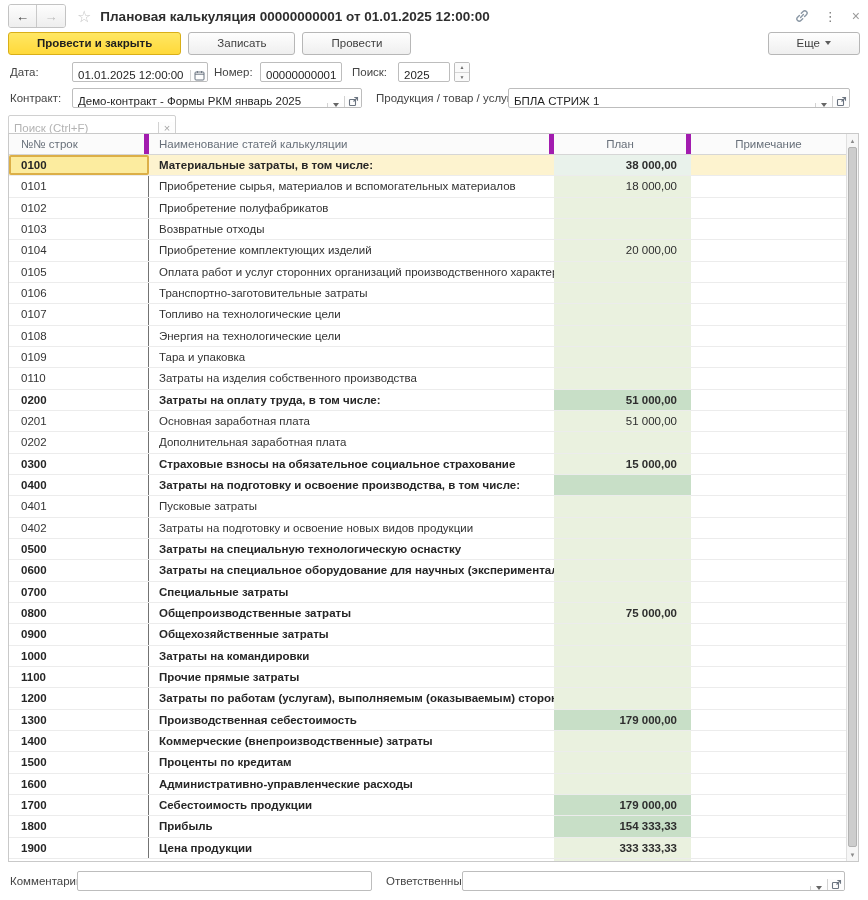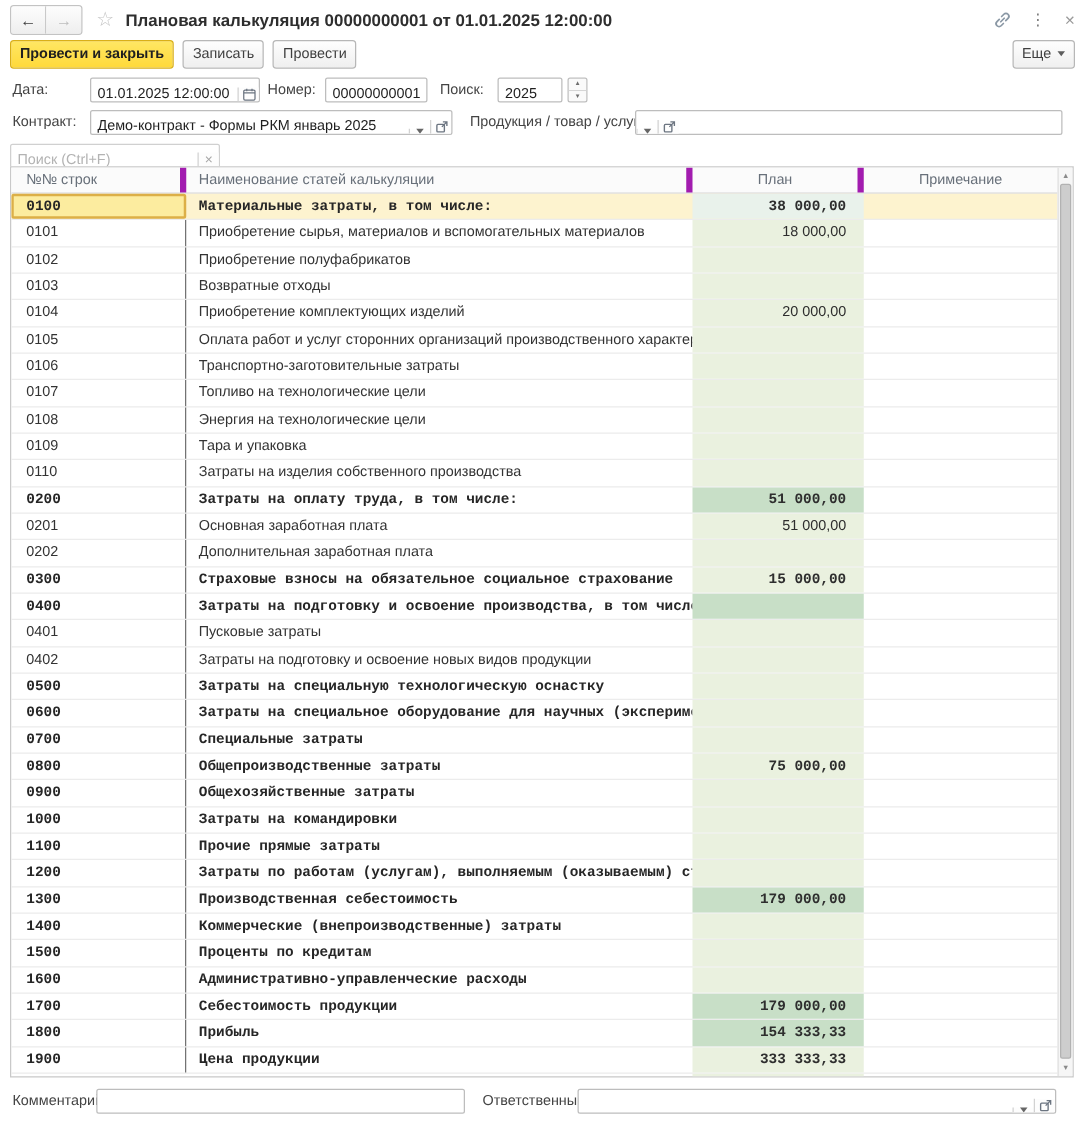--- a/index.html
+++ b/index.html
@@ -18,21 +18,21 @@
   .navbtn.fwd  { color:#bdbdbd; }
   .star { margin-left:11px; font-size:16px; color:#c6c6c6; }
   .wtitle { margin-left:9px; font-size:13.5px; font-weight:bold; color:#2e2e2e; white-space:nowrap; }
   .titleicons { margin-left:auto; display:flex; align-items:center; gap:15px; }
   .ticon { color:#8b98a5; cursor:pointer; display:flex; align-items:center; }
   .ticon.menu { font-size:13px; color:#7d7d7d; }
   .ticon.close { font-size:14px; color:#9a9a9a; }
 
   
   .toolbar { top:31px; height:24px; display:flex; gap:7px; align-items:center; }
-  .btn { height:23px; padding:0 7px; border:1px solid #b7b7b7; border-radius:3px;
+  .btn { height:23px; padding:0 28px; border:1px solid #b7b7b7; border-radius:3px;
          background:linear-gradient(#fefefe,#efefef); color:#3f3f3f; font-size:11.5px;
          display:flex; align-items:center; cursor:pointer; white-space:nowrap;text-align:right; }
   .btn.primary { background:linear-gradient(#ffe764,#ffd93a); border-color:#d9af18; font-weight:bold; color:#1f1f1f; }
   .btn.more { position:absolute; right:0; gap:5px; }
   .caret { width:0; height:0; border-left:3.5px solid transparent; border-right:3.5px solid transparent; border-top:4px solid #5c5c5c; display:inline-block; }
 
   
   .frow { height:20px; }
   .flabel { position:absolute; top:0; line-height:20px; color:#444; white-space:nowrap; }
   .field { position:absolute; top:0; height:20px; border:1px solid #bdbdbd; border-radius:2px; background:#fff; display:flex; align-items:flex-end; overflow:hidden; }
@@ -58,21 +58,21 @@
   .hc4 { width:155px; justify-content:center; border-right:none; }
   .trow { height:21.33px; display:flex; border-bottom:1px solid #ececec; cursor:pointer; }
   .tcell { display:flex; align-items:center; white-space:nowrap; overflow:hidden; }
   .c-code { width:140px; padding-left:12px; border-right:1px solid #737373; }
   .c-name { width:405px; padding-left:10px; }
   .c-plan { width:137px; justify-content:flex-end; padding-right:14px; color:#2e2e2e; }
   .c-note { width:155px; }
   .plan-light { background:#eaf1df; }
   .plan-dark  { background:#c8dfc7; }
   .plan-sel   { background:#e9f2eb; }
-  .trow.bold { font-weight:bold; color:#262626;font-family:Liberation Mono, monospace; }
+  .trow.bold { font-weight:bold; color:#262626; }
   .trow.selected { background:#fdf3cf; }
   .trow.selected .c-code.active-cell { border:2px solid #dcaf47; border-radius:2px; background:#fcec9f; padding-left:10px; }
   .tfiller { height:4px; position:relative; }
   .tfiller .fill-plan { position:absolute; left:545px; width:137px; top:0; bottom:0; background:#eaf1df; }
 
   
   .vscroll { width:14px; border-left:1px solid #e0e0e0; background:#f6f6f6; position:relative; }
   .scroll-btn { height:13px; display:flex; align-items:center; justify-content:center; font-size:6px; color:#8a8a8a; cursor:pointer; }
   .scroll-btn.down { position:absolute; bottom:0; left:0; right:0; }
   .scroll-thumb { position:absolute; top:13px; bottom:14px; left:1px; right:1px; background:#cdcdcd; border:1px solid #b2b2b2; border-radius:2px; cursor:grab; }
@@ -148,20 +148,21 @@
       </div>
     <div class="seg">
       <svg width="11" height="11" viewBox="0 0 11 11" fill="none" stroke="#6b7480" stroke-width="1.1">
         <rect x="1.5" y="3.5" width="6" height="6" rx="0.8"></rect>
         <path d="M5.5 5.5 L9.5 1.5 M6.3 1.5 H9.5 V4.7"></path>
       </svg>
     </div>
   </div>
   <span class="flabel" style="left:368px">Продукция / товар / услуга:</span>
   <div class="field" style="left:500px; width:342px">
+    <div class="fval">БПЛА СТРИЖ 1</div>
     <div class="seg">
         <span class="caret"></span>
       </div>
     <div class="seg">
       <svg width="11" height="11" viewBox="0 0 11 11" fill="none" stroke="#6b7480" stroke-width="1.1">
         <rect x="1.5" y="3.5" width="6" height="6" rx="0.8"></rect>
         <path d="M5.5 5.5 L9.5 1.5 M6.3 1.5 H9.5 V4.7"></path>
       </svg>
     </div>
   </div>

